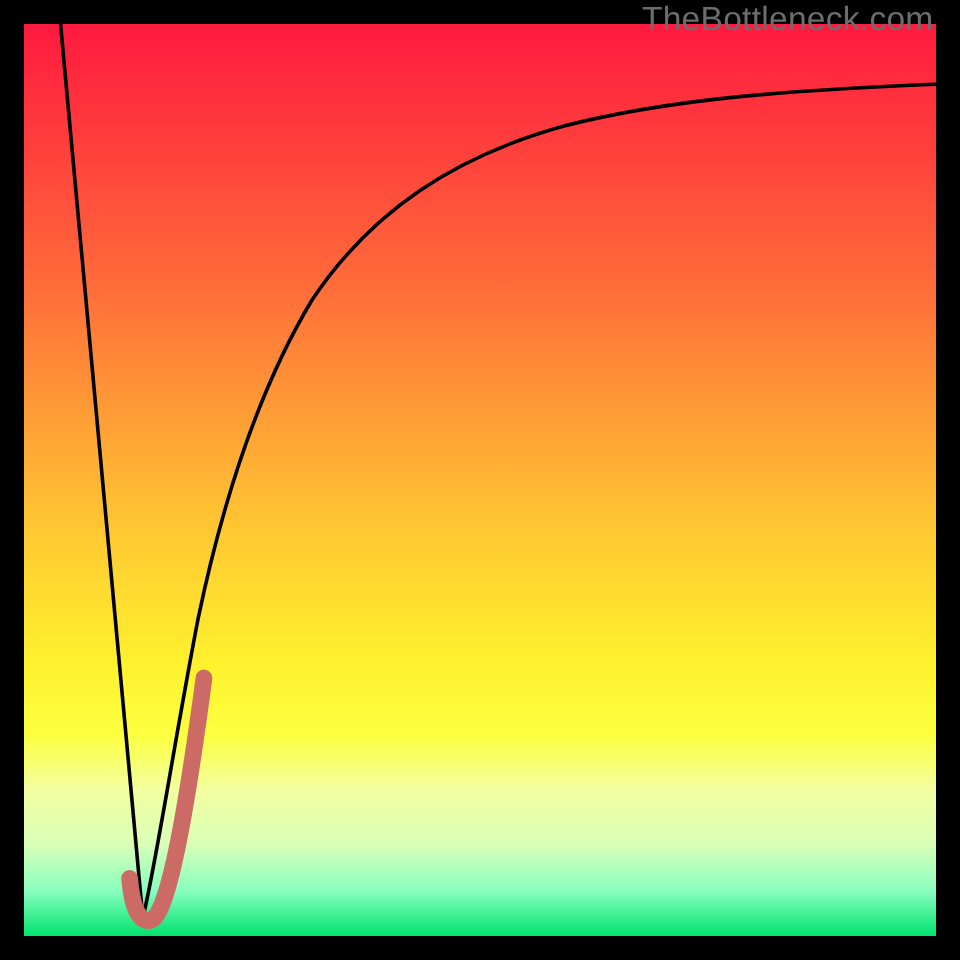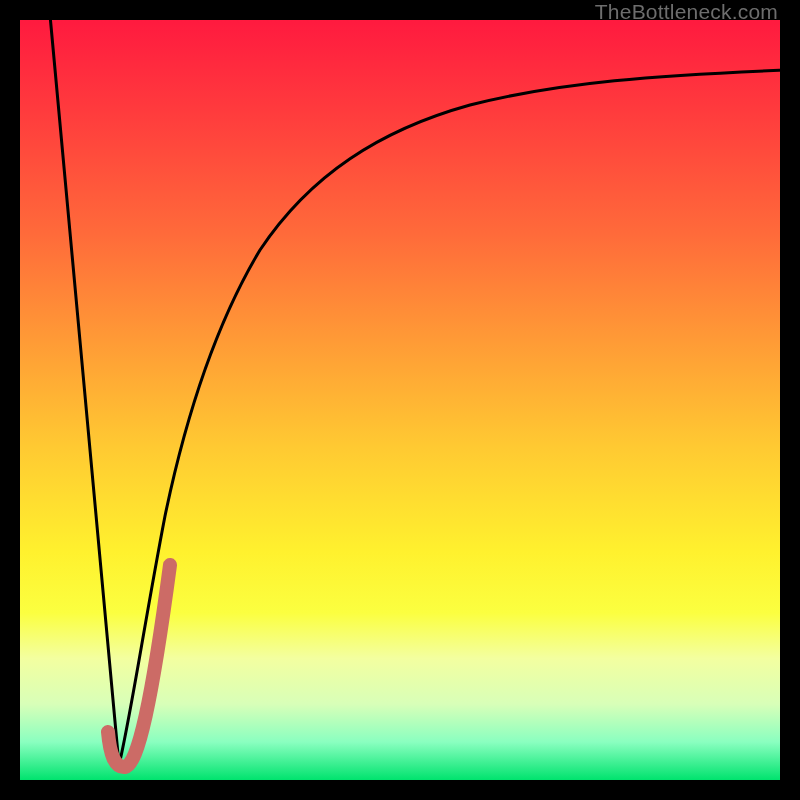--- a/index.html
+++ b/index.html
@@ -38,21 +38,21 @@
       #d8ffb8 90%,
       #8affc0 95%,
       #00e36e 100%
     );
   }
   .watermark {
     position: absolute;
     top: 0px;
     right: 22px;
     color: #6d6d6d;
-    font-size: 21px;
+    font-size: 28px;
     font-weight: 500;
     letter-spacing: 0.2px;
     user-select: none;
   }
   svg.curves {
     position: absolute;
     left: 0;
     top: 0;
     width: 760px;
     height: 760px;

